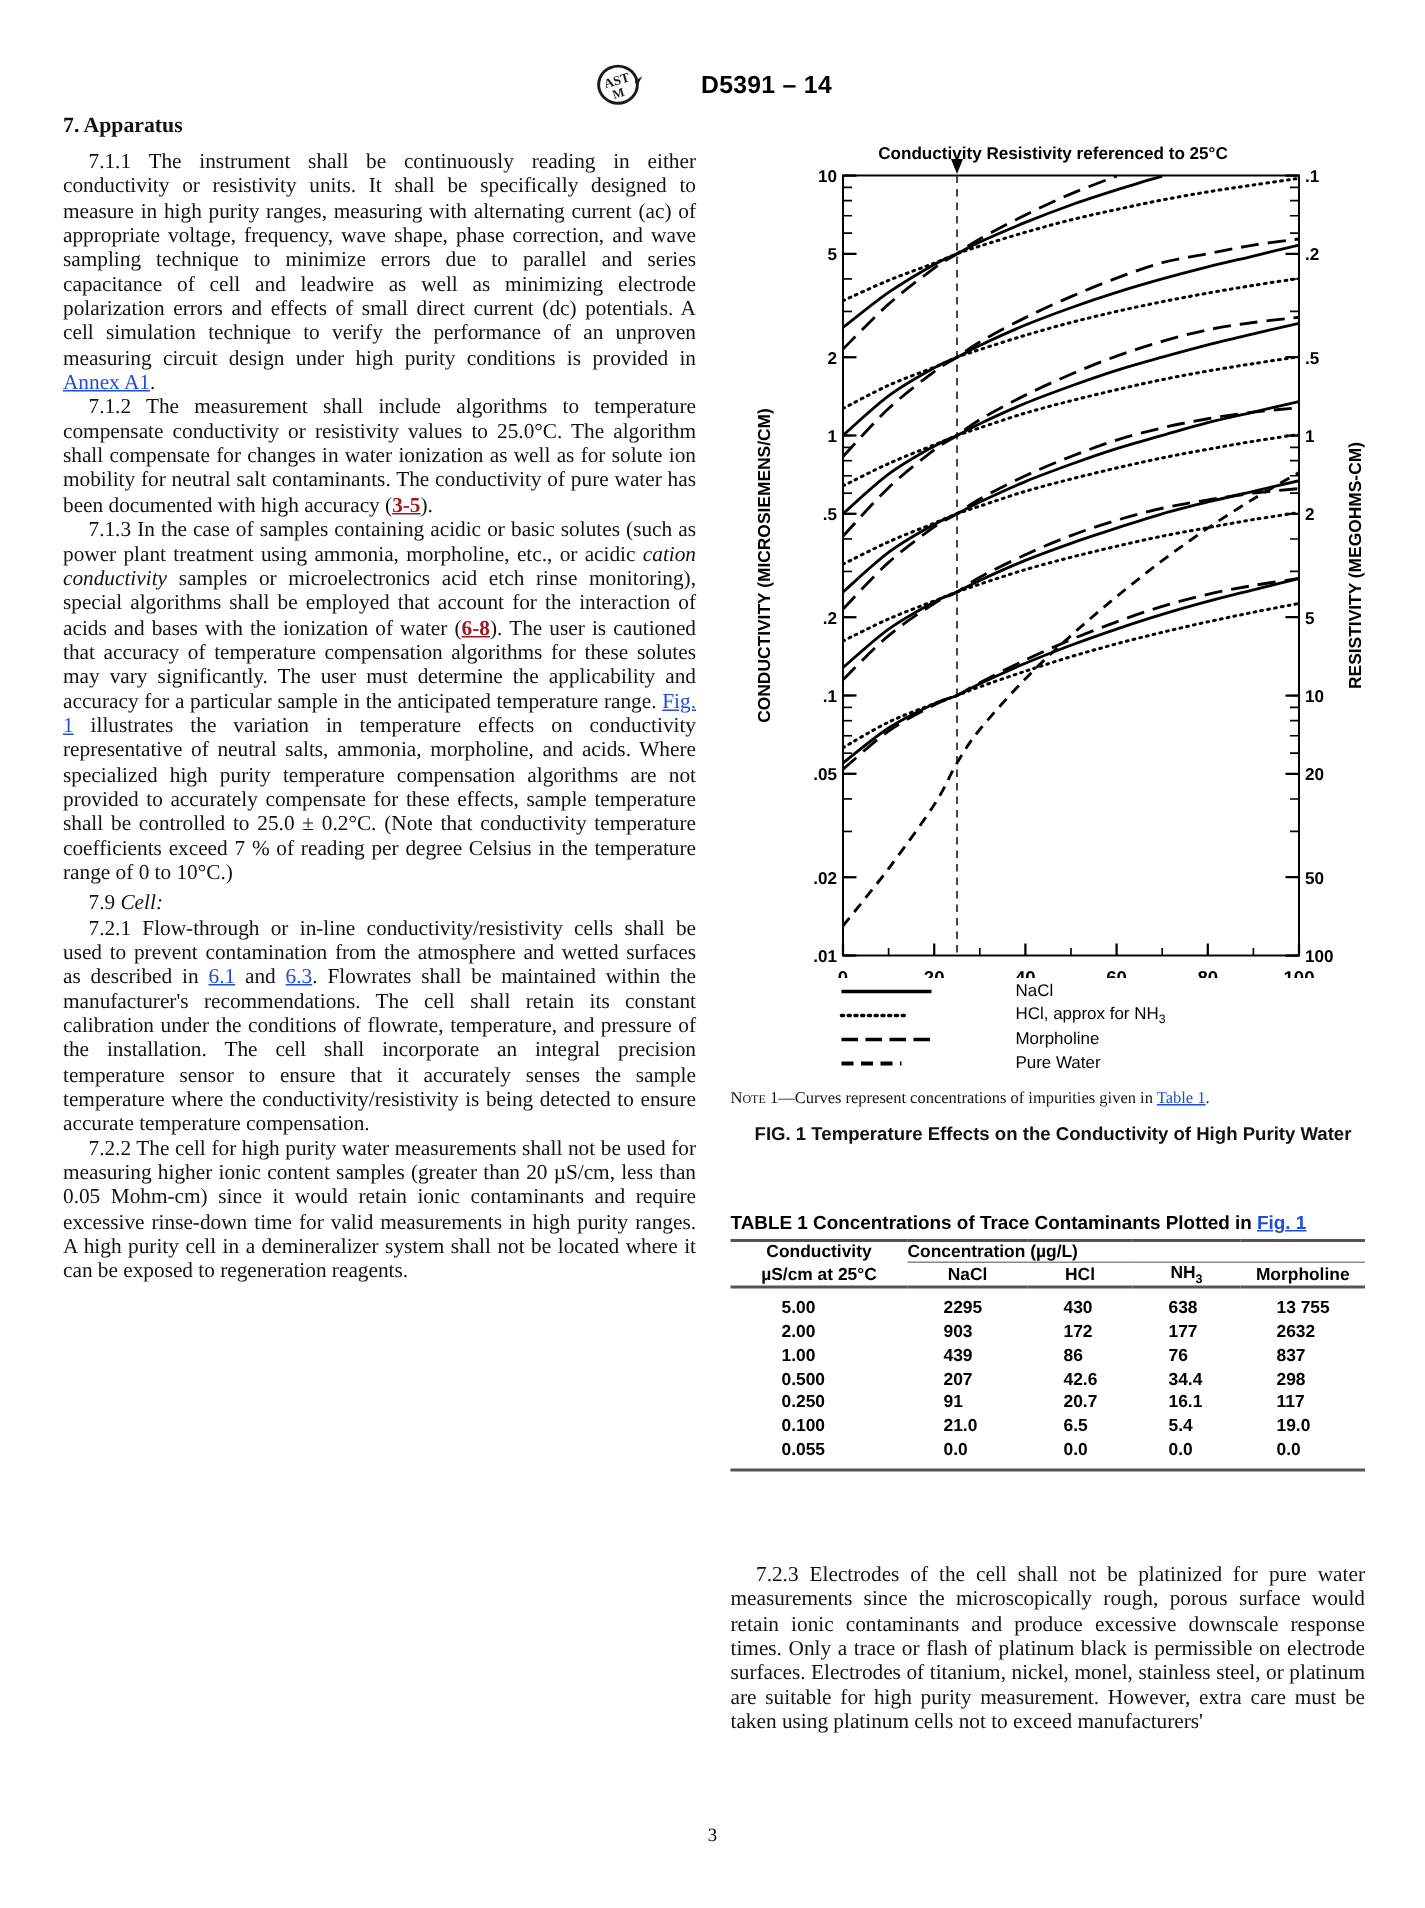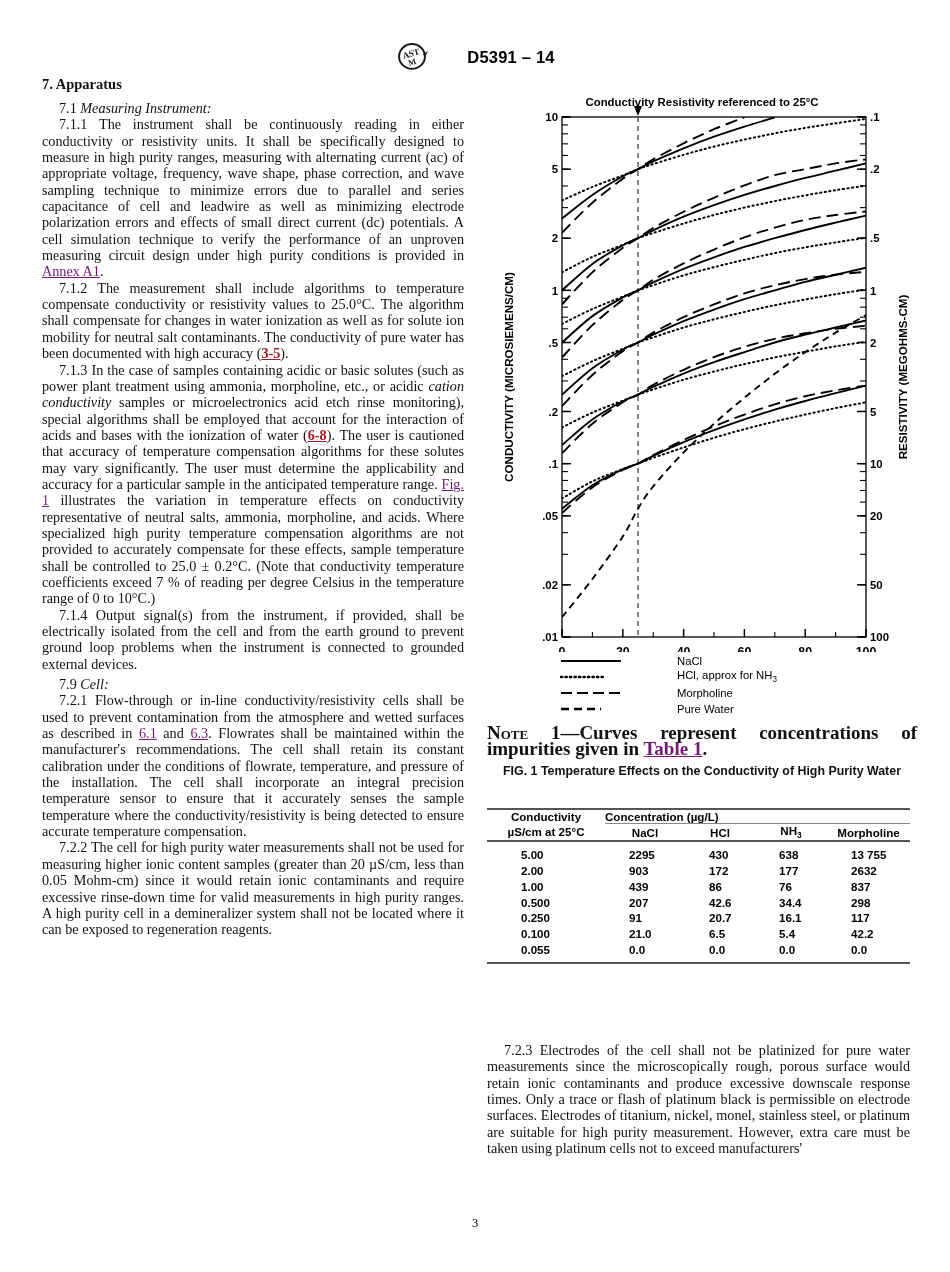--- a/index.html
+++ b/index.html
@@ -33,36 +33,36 @@
     font-weight:bold;font-size:14.5px;margin:0 0 7px 0;
   }
   p.body{
     font-size:14.2px;line-height:16.35px;margin:0;
     text-align:justify;text-justify:inter-word;
     hyphens:manual;
   }
   p.body + p.body{margin-top:0px;}
   .ind{text-indent:17px;}
   .ital{font-style:italic;}
-  .xref{color:#701a75;}
+  .xref{color:#1d4ed8;}
   .bxref{color:#9c1b22;font-weight:bold;}
 
   
   .figure{position:absolute;left:487px;top:92px;width:430px;}
   .chartwrap{position:relative;width:430px;height:555px;}
   svg.chart{display:block;}
   .legend{
     margin:6px 0 0 0;position:relative;left:72px;width:300px;
     font-family:"Liberation Sans", sans-serif;font-size:11.3px;
   }
   .legend-row{display:flex;align-items:center;height:16px;}
   .legend-key{width:118px;height:12px;}
   .legend-label{color:#000;}
   .note{
-    font-size:19px;line-height:15.6px;margin:8px 0 0 0;text-align:justify;font-weight:bold;
+    font-size:11px;line-height:15.6px;margin:8px 0 0 0;text-align:justify;
   }
   .note .sc{font-variant:small-caps;}
   .fig-cap{
     font-family:"Liberation Sans", sans-serif;
     font-weight:bold;font-size:12.4px;text-align:center;
     line-height:15px;margin:8px 0 0 0;
   }
 
   
   .tablewrap{position:absolute;left:487px;top:808px;width:423px;}
@@ -106,32 +106,27 @@
       <text x="32" y="41" font-family="Liberation Serif, serif" font-size="15" font-weight="bold" text-anchor="middle" fill="#1a1a1a" transform="rotate(-17 32 41)">M</text>
       <path d="M50 22 L59 16 L53 28 Z" fill="#1a1a1a"></path>
     </svg>
     <span class="doc-id">D5391 – 14</span>
   </div>
 
   <div class="col-left">
 
     <h2 class="sec">7.  Apparatus</h2>
 
-    <p class="body ind">
-      <span>7.1</span>
-      <span class="ital">Measuring Instrument:</span>
-    </p>
 
     <p class="body ind"><span>7.1.1  The instrument shall be continuously reading in either conductivity or resistivity units. It shall be specifically designed to measure in high purity ranges, measuring with alternating current (ac) of appropriate voltage, frequency, wave shape, phase correction, and wave sampling technique to minimize errors due to parallel and series capacitance of cell and leadwire as well as minimizing electrode polarization errors and effects of small direct current (dc) potentials. A cell simulation technique to verify the performance of an unproven measuring circuit design under high purity conditions is provided in </span><a class="xref" href="#">Annex A1</a><span>.</span></p>
 
     <p class="body ind"><span>7.1.2  The measurement shall include algorithms to temperature compensate conductivity or resistivity values to 25.0°C. The algorithm shall compensate for changes in water ionization as well as for solute ion mobility for neutral salt contaminants. The conductivity of pure water has been documented with high accuracy (</span><a class="bxref" href="#">3-5</a><span>).</span></p>
 
     <p class="body ind"><span>7.1.3 In the case of samples containing acidic or basic solutes (such as power plant treatment using ammonia, morpholine, etc., or acidic </span><span class="ital">cation conductivity</span><span> samples or microelectronics acid etch rinse monitoring), special algorithms shall be employed that account for the interaction of acids and bases with the ionization of water (</span><a class="bxref" href="#">6-8</a><span>). The user is cautioned that accuracy of temperature compensation algorithms for these solutes may vary significantly. The user must determine the applicability and accuracy for a particular sample in the anticipated temperature range. </span><a class="xref" href="#">Fig. 1</a><span> illustrates the variation in temperature effects on conductivity representative of neutral salts, ammonia, morpholine, and acids. Where specialized high purity temperature compensation algorithms are not provided to accurately compensate for these effects, sample temperature shall be controlled to 25.0 ± 0.2°C. (Note that conductivity temperature coefficients exceed 7 % of reading per degree Celsius in the temperature range of 0 to 10°C.)</span></p>
 
-    <p class="body ind">7.1.4  Output signal(s) from the instrument, if provided, shall be electrically isolated from the cell and from the earth ground to prevent ground loop problems when the instrument is connected to grounded external devices.</p>
 
     <p class="body ind" style="margin-top:4px">
       <span>7.9</span>
       <span class="ital">Cell:</span>
     </p>
 
     <p class="body ind"><span>7.2.1  Flow-through or in-line conductivity/resistivity cells shall be used to prevent contamination from the atmosphere and wetted surfaces as described in </span><a class="xref" href="#">6.1</a><span> and </span><a class="xref" href="#">6.3</a><span>. Flowrates shall be maintained within the manufacturer's recommendations. The cell shall retain its constant calibration under the conditions of flowrate, temperature, and pressure of the installation. The cell shall incorporate an integral precision temperature sensor to ensure that it accurately senses the sample temperature where the conductivity/resistivity is being detected to ensure accurate temperature compensation.</span></p>
 
     <p class="body ind">7.2.2  The cell for high purity water measurements shall not be used for measuring higher ionic content samples (greater than 20 µS/cm, less than 0.05 Mohm-cm) since it would retain ionic contaminants and require excessive rinse-down time for valid measurements in high purity ranges. A high purity cell in a demineralizer system shall not be located where it can be exposed to regeneration reagents.</p>
   </div>
@@ -331,20 +326,21 @@
           <div class="legend-label">Pure Water</div>
         </div>
       </div>
 
     <p class="note"><span class="sc">Note</span><span> 1—Curves represent concentrations of impurities given in </span><a class="xref" href="#">Table 1</a><span>.</span></p>
 
     <p class="fig-cap">FIG. 1 Temperature Effects on the Conductivity of High Purity Water</p>
   </div>
 
   <div class="tablewrap">
+    <div class="tbl-title"><span>TABLE 1 Concentrations of Trace Contaminants Plotted in </span><a class="xref" href="#">Fig. 1</a></div>
 
     <table class="t1">
       <thead>
         <tr class="rule-top">
           <td class="hdr-c1" rowspan="2" style="width:118px">
             <div>Conductivity</div>
             <div>µS/cm at 25°C</div>
           </td>
           <td class="hdr-span rule-mid" colspan="4">Concentration (µg/L)</td>
         </tr>
@@ -389,21 +385,21 @@
             <td class="c">91</td>
             <td class="c">20.7</td>
             <td class="c">16.1</td>
             <td class="c">117</td>
           </tr>
           <tr>
             <td class="c1">0.100</td>
             <td class="c">21.0</td>
             <td class="c">6.5</td>
             <td class="c">5.4</td>
-            <td class="c">42.2</td>
+            <td class="c">19.0</td>
           </tr>
           <tr>
             <td class="c1">0.055</td>
             <td class="c">0.0</td>
             <td class="c">0.0</td>
             <td class="c">0.0</td>
             <td class="c">0.0</td>
           </tr>
         </tbody>
     </table>

